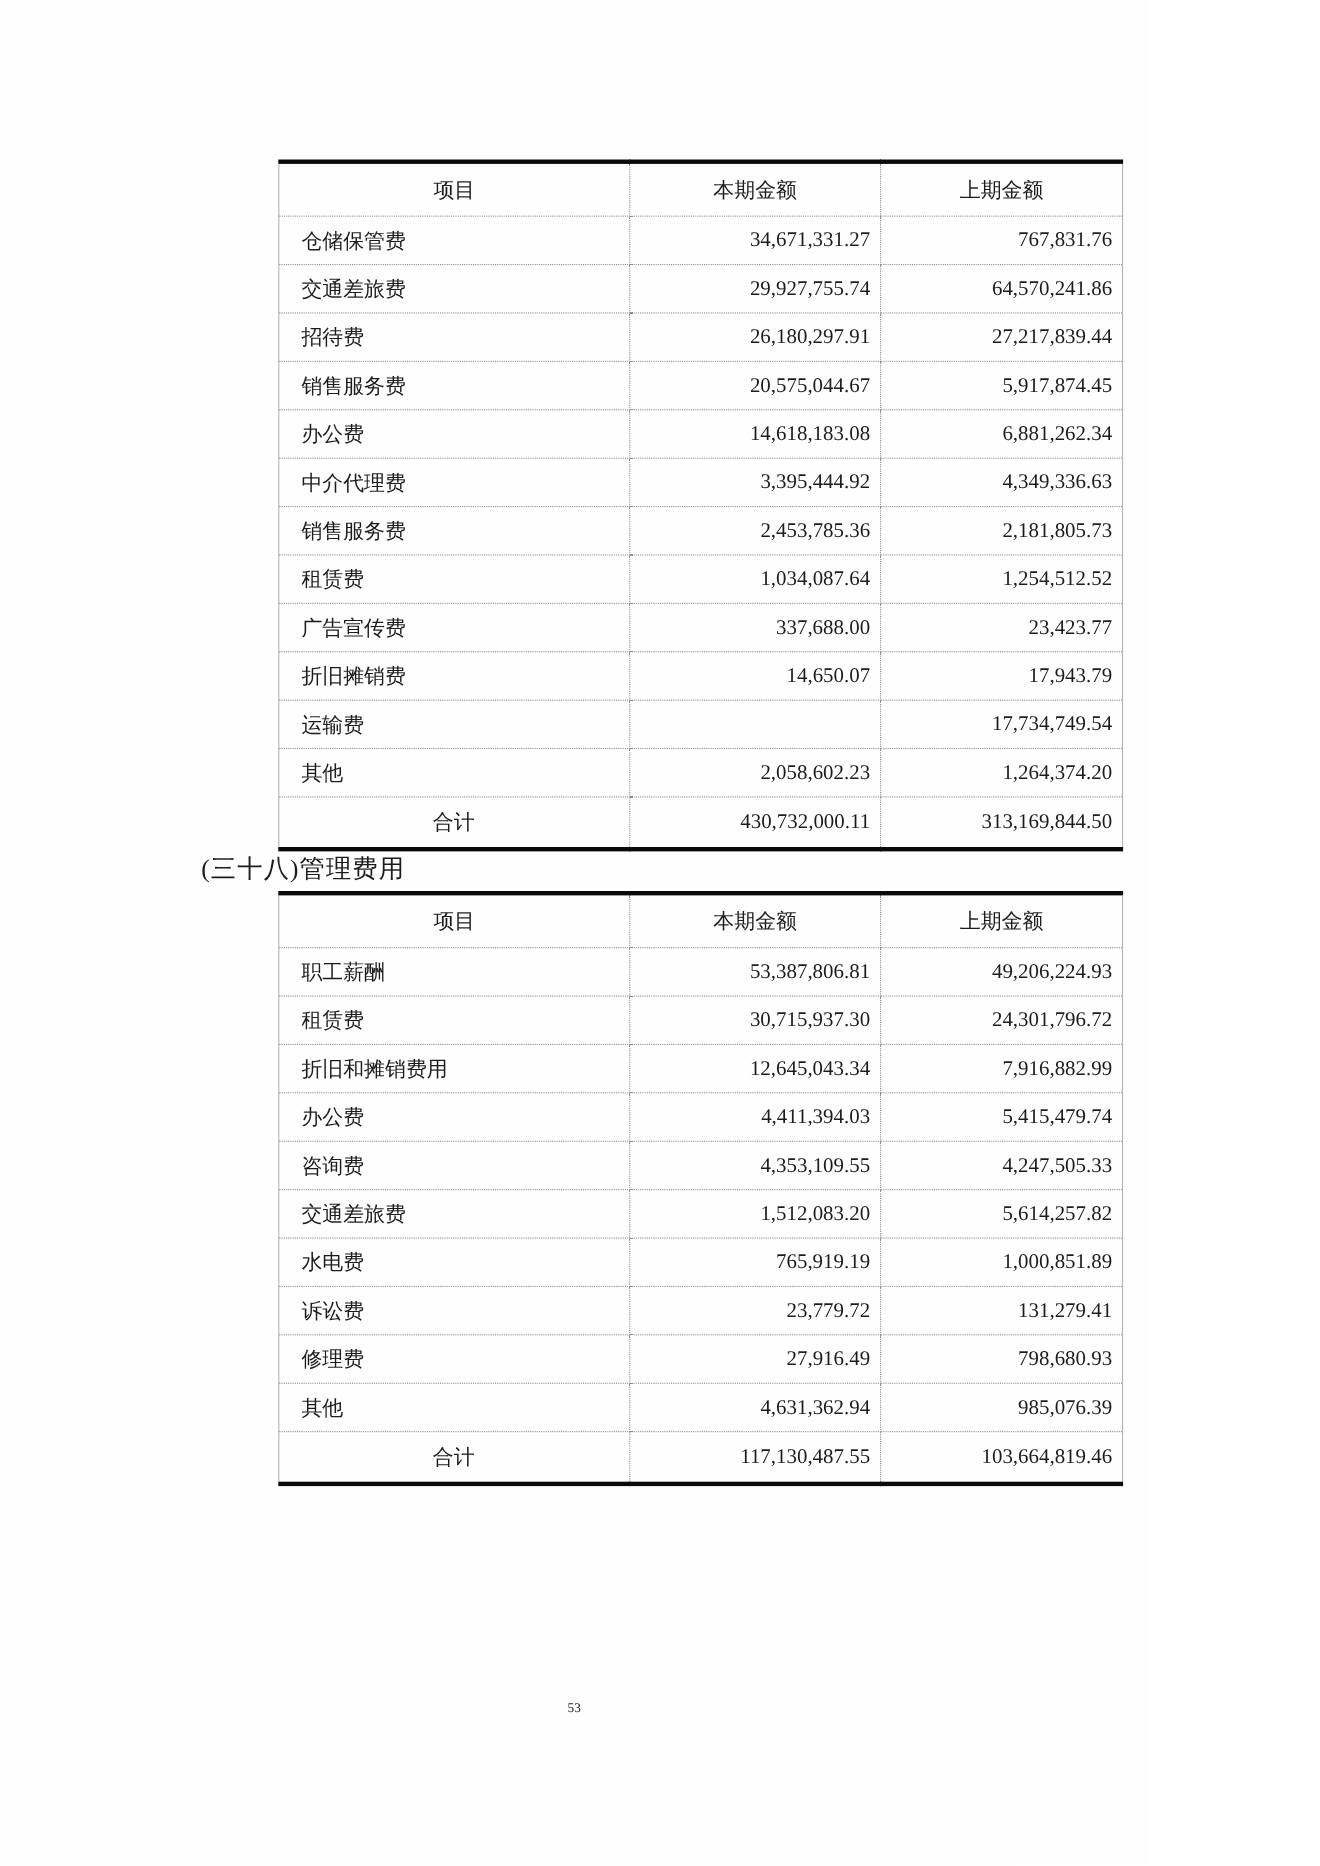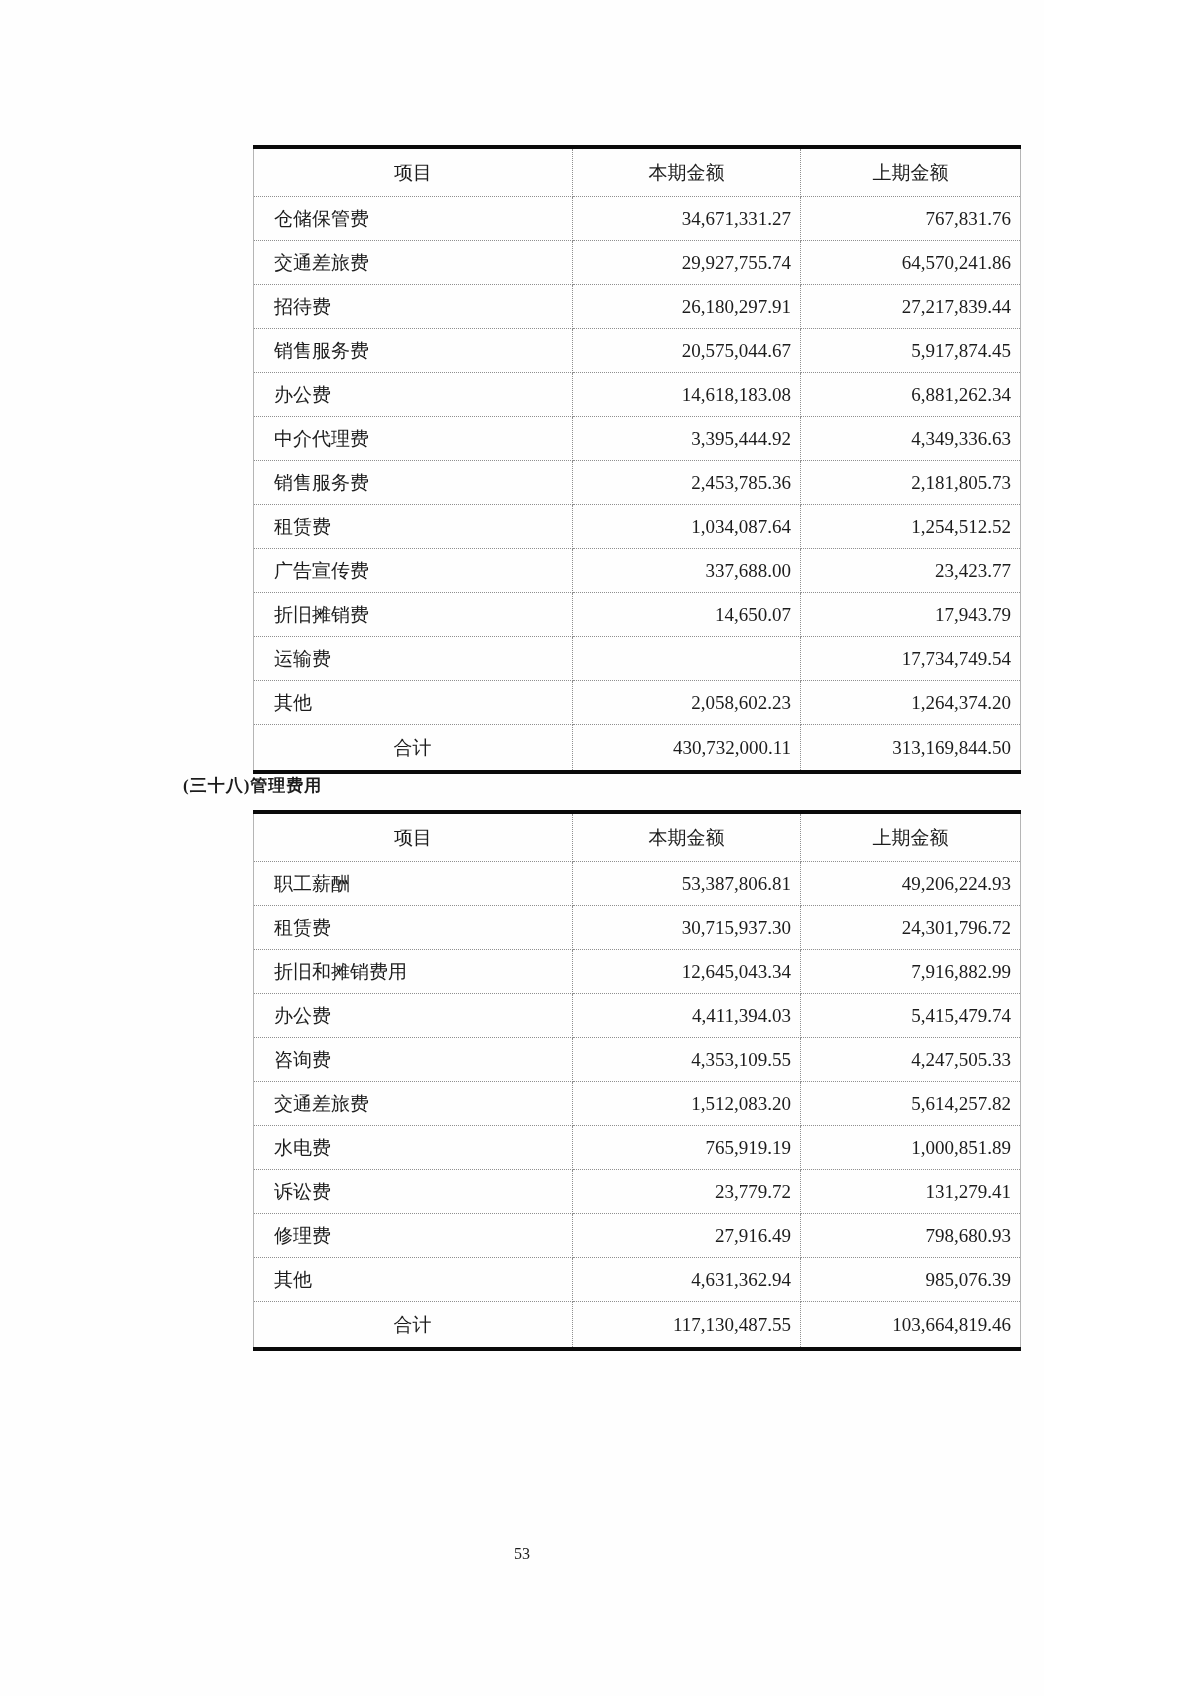--- a/index.html
+++ b/index.html
@@ -51,31 +51,31 @@
   .fin-table tr.total-row td { height: 43px; }
   .fin-table tr.total-row td.label {
     text-align: center;
     padding-left: 0;
   }
   .section-heading {
     position: absolute;
     top: 774px;
     left: 183px;
     margin: 0;
-    font-size: 17px;
-    font-weight: bold;
+    font-size: 23px;
+    font-weight: normal;
     letter-spacing: 1px;
   }
   .page-number {
     position: absolute;
     top: 1545px;
     left: 0;
     width: 100%;
     text-align: center;
-    font-size: 16px;
+    font-size: 12px;
   }
 </style>
 </head>
 <body>
 
 <div class="page">
 
   <table class="fin-table" id="table1">
       <colgroup>
         <col style="width: 319px;">

